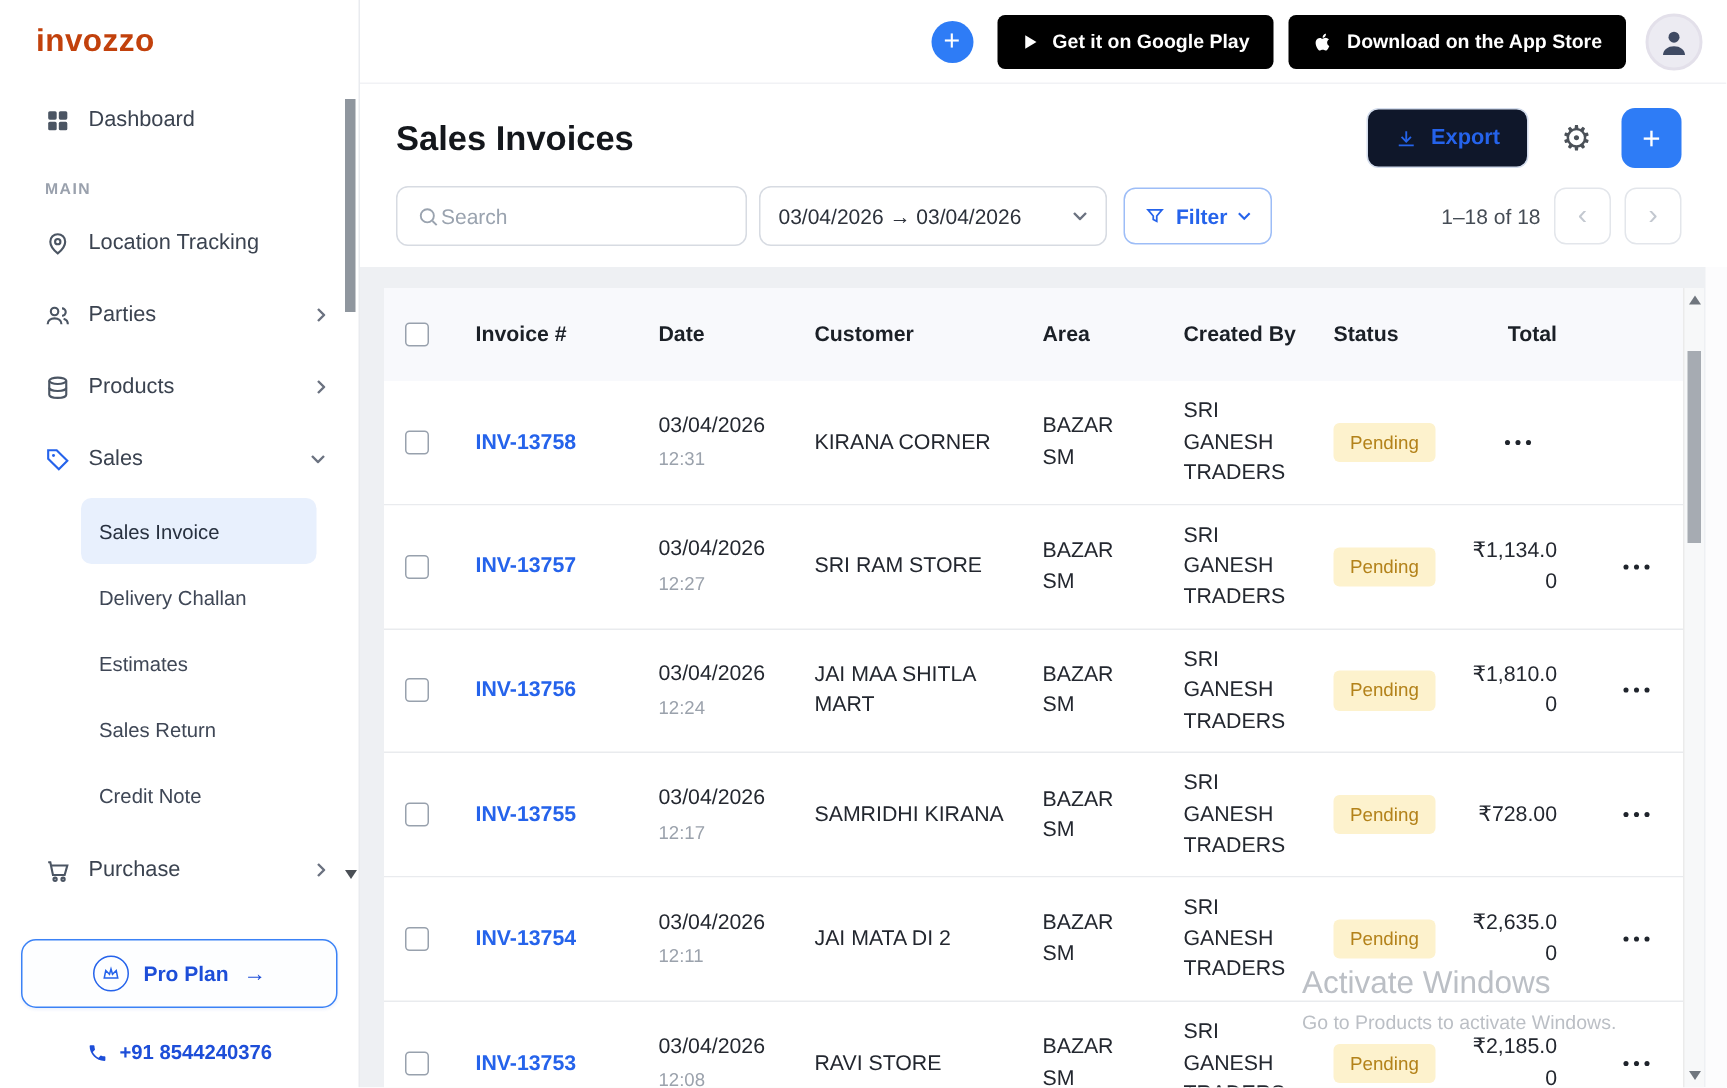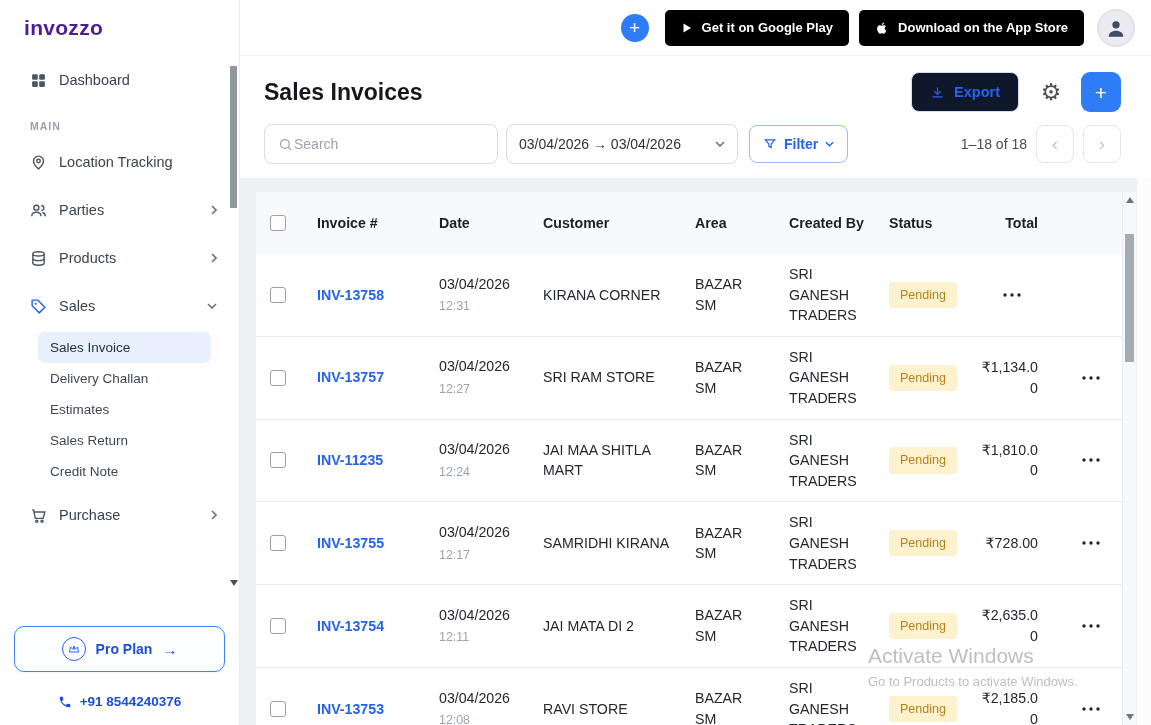--- a/index.html
+++ b/index.html
@@ -3,28 +3,28 @@
 <meta charset="utf-8">
 <style>
   * { margin:0; padding:0; box-sizing:border-box; }
   html,body { width:1151px; height:725px; overflow:hidden; background:#fff;
     font-family:"Liberation Sans","DejaVu Sans",sans-serif; }
   .app { display:flex; width:1151px; height:725px; position:relative; }
 
   
   .sidebar { width:240px; min-width:240px; height:725px; border-right:1px solid #e9ebef;
     display:flex; flex-direction:column; position:relative; background:#fff; }
-  .logo { padding:16px 24px 10px; font-size:21px; font-weight:700; color:#4c1d95; letter-spacing:.3px; cursor:pointer; }
+  .logo { padding:16px 24px 10px; font-size:21px; font-weight:700; color:#c2410c; letter-spacing:.3px; cursor:pointer; }
   .nav { padding-top:6px; }
   .nav-item { height:48px; display:flex; align-items:center; gap:12px; padding:0 22px 0 30px;
     font-size:14.5px; color:#3b4350; cursor:pointer; }
   .nav-item .lbl { flex:1; }
   .section-label { padding:16px 30px 6px; font-size:10.5px; font-weight:700; letter-spacing:1px; color:#9aa1ad; }
   .subnav { padding:2px 0 4px; }
-  .sub-item { height:31px; display:flex; align-items:center; margin:0 28px 0 38px; padding:4px 12px;
+  .sub-item { height:44px; display:flex; align-items:center; margin:0 28px 0 54px; padding:4px 12px;
     font-size:13.5px; color:#3f4756; border-radius:7px; cursor:pointer; }
   .sub-item.active { background:#e8f0fd; color:#27303f; font-weight:500; }
   .icon { display:inline-flex; align-items:center; justify-content:center; }
 
   .sidebar-bottom { margin-top:auto; padding:8px 14px 16px; }
   .pro-plan { width:100%; height:46px; border:1.5px solid #3b82f6; border-radius:10px; background:#fdfeff;
     display:flex; align-items:center; justify-content:center; gap:10px; cursor:pointer;
     font-family:inherit; box-shadow:0 1px 2px rgba(40,90,220,.08); }
   .pp-circle { width:24px; height:24px; border:1.5px solid #2563eb; border-radius:50%;
     display:flex; align-items:center; justify-content:center; }
@@ -392,21 +392,21 @@
                     <circle cx="16" cy="2" r="1.7"></circle>
                   </svg>
       </button>
     </div>
   </div>
 
   <div class="trow">
     <div class="td c-check">
                 <input type="checkbox" class="cbx" style="">
               </div>
-    <div class="td"><a class="inv-link">INV-11235</a></div>
+    <div class="td"><a class="inv-link">INV-13756</a></div>
     <div class="td">
       <div class="d-main">03/04/2026</div>
       <div class="d-time">12:24</div>
     </div>
     <div class="td">JAI MAA SHITLA MART</div>
     <div class="td c-area">BAZAR SM</div>
     <div class="td">SRI GANESH TRADERS</div>
     <div class="td"><span class="badge">Pending</span></div>
     <div class="td c-total">₹1,810.00</div>
     <div class="td c-actions">

